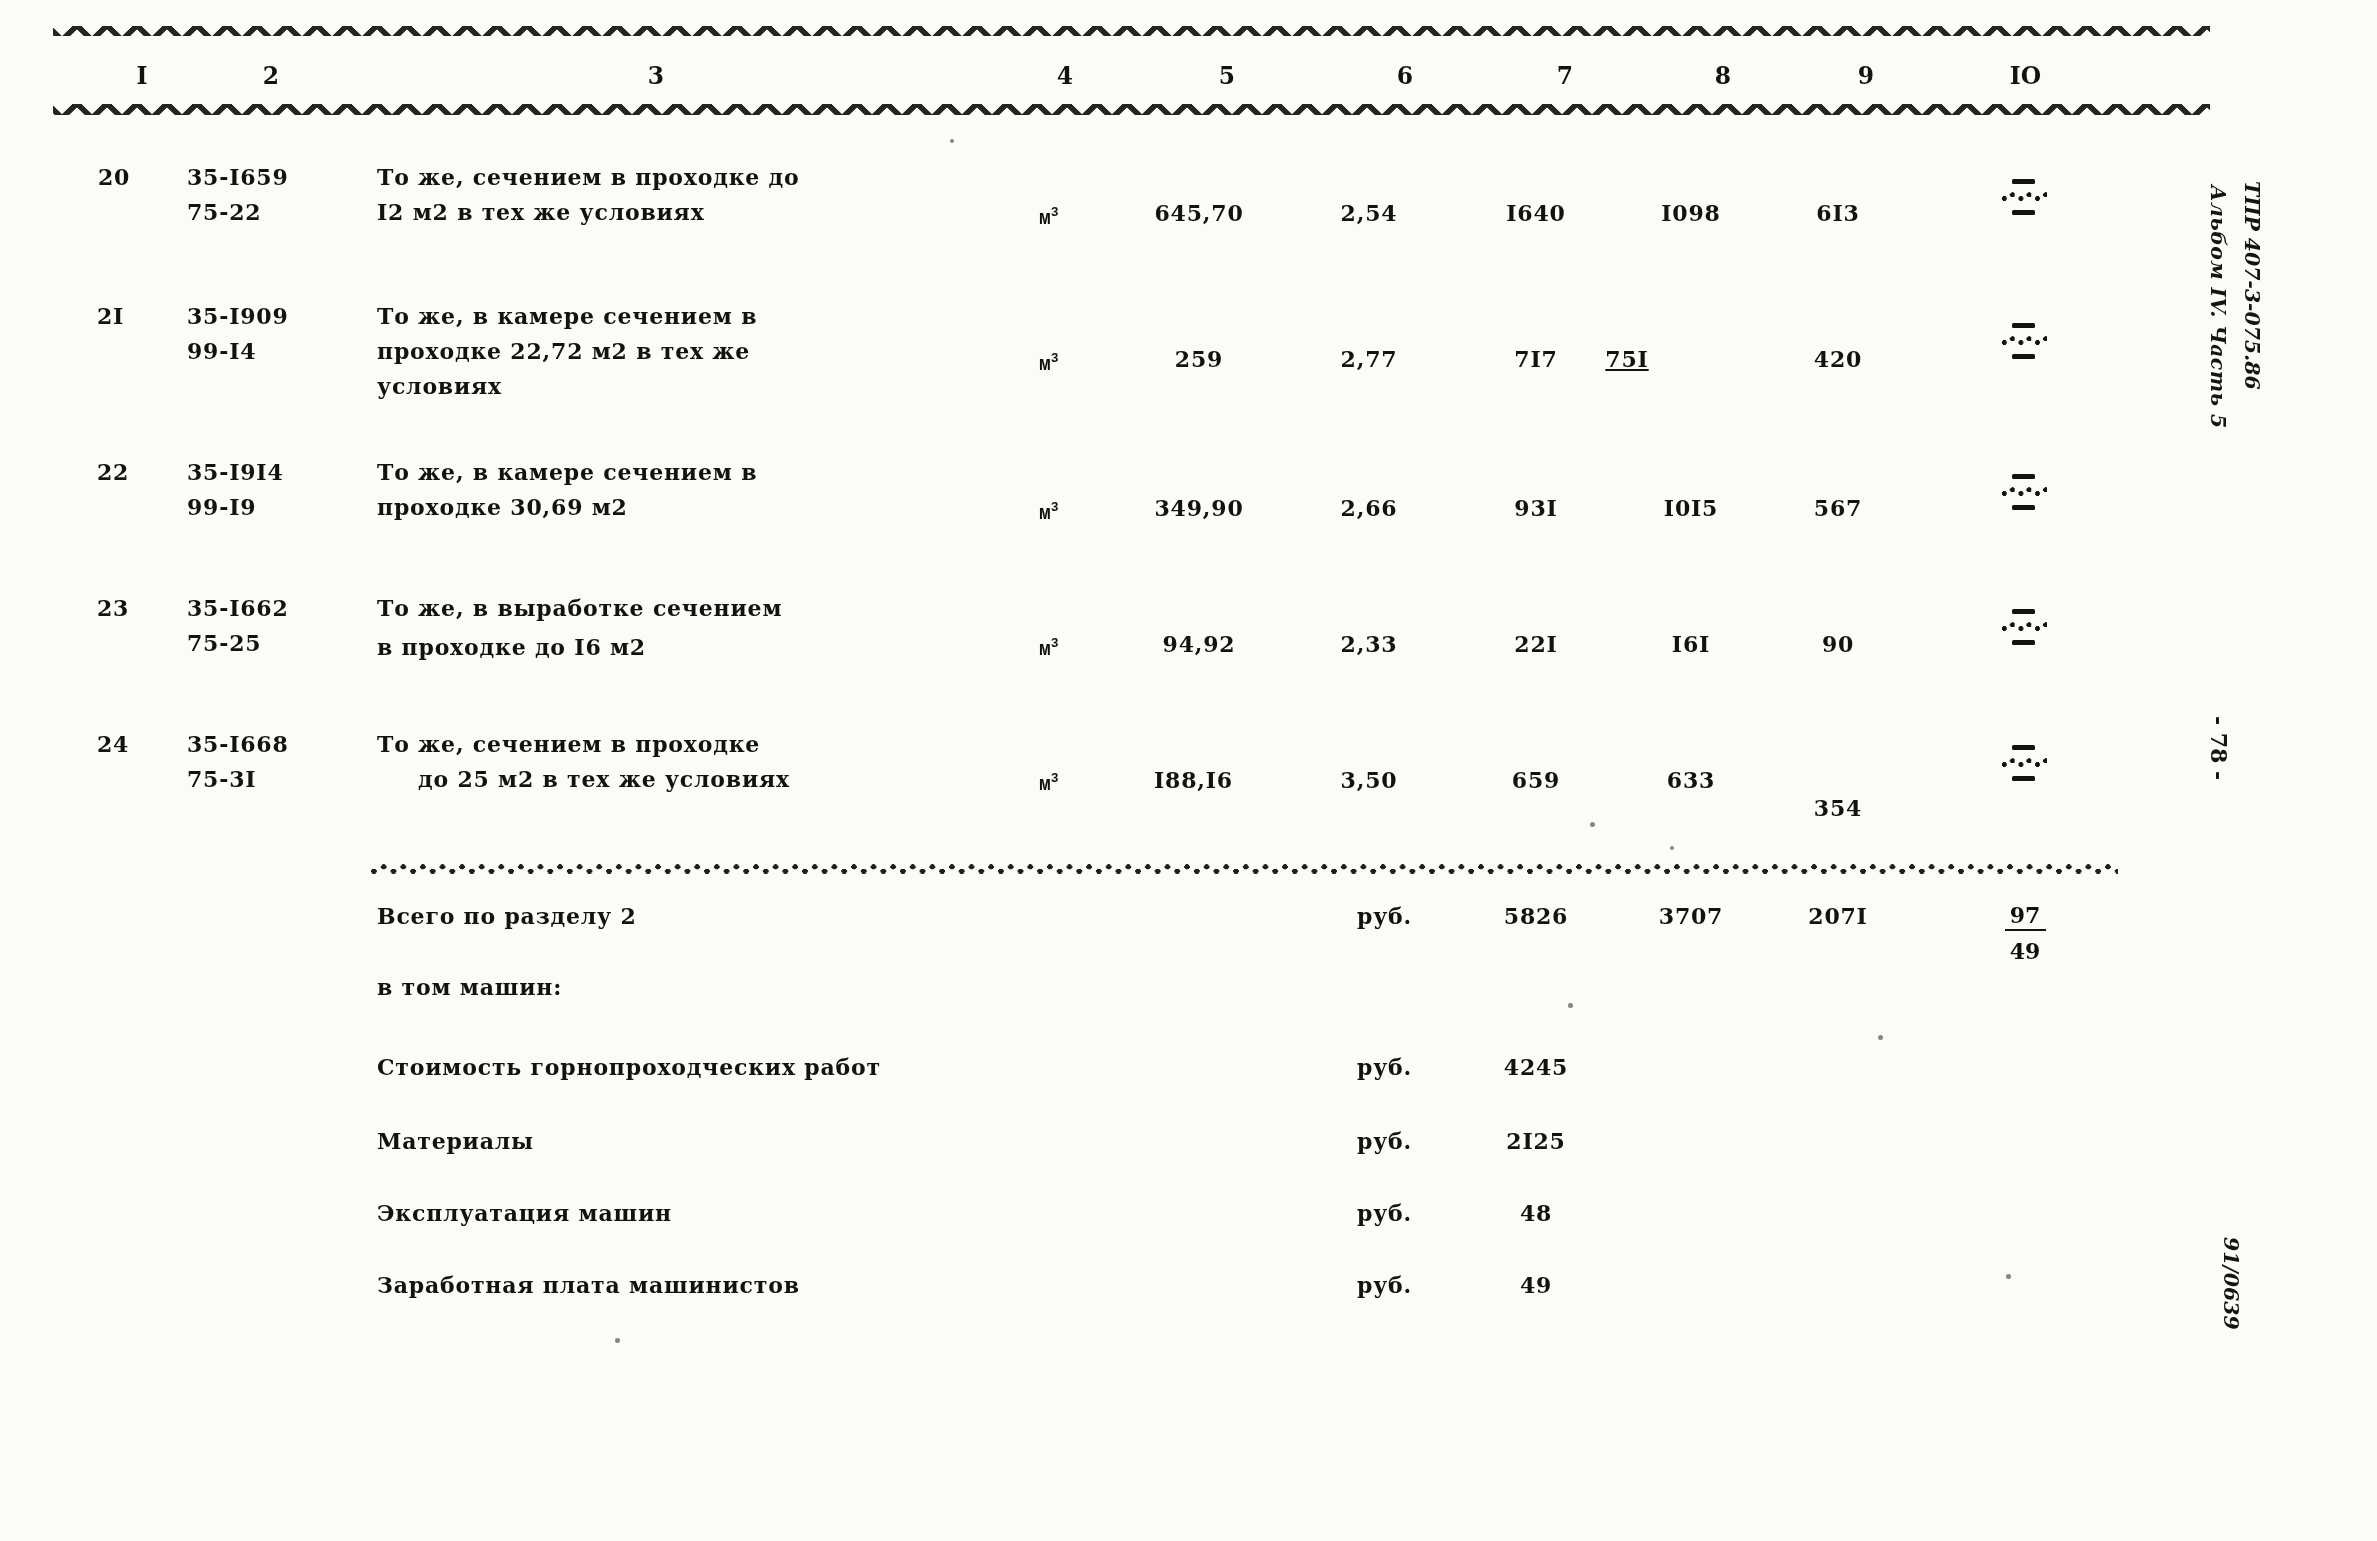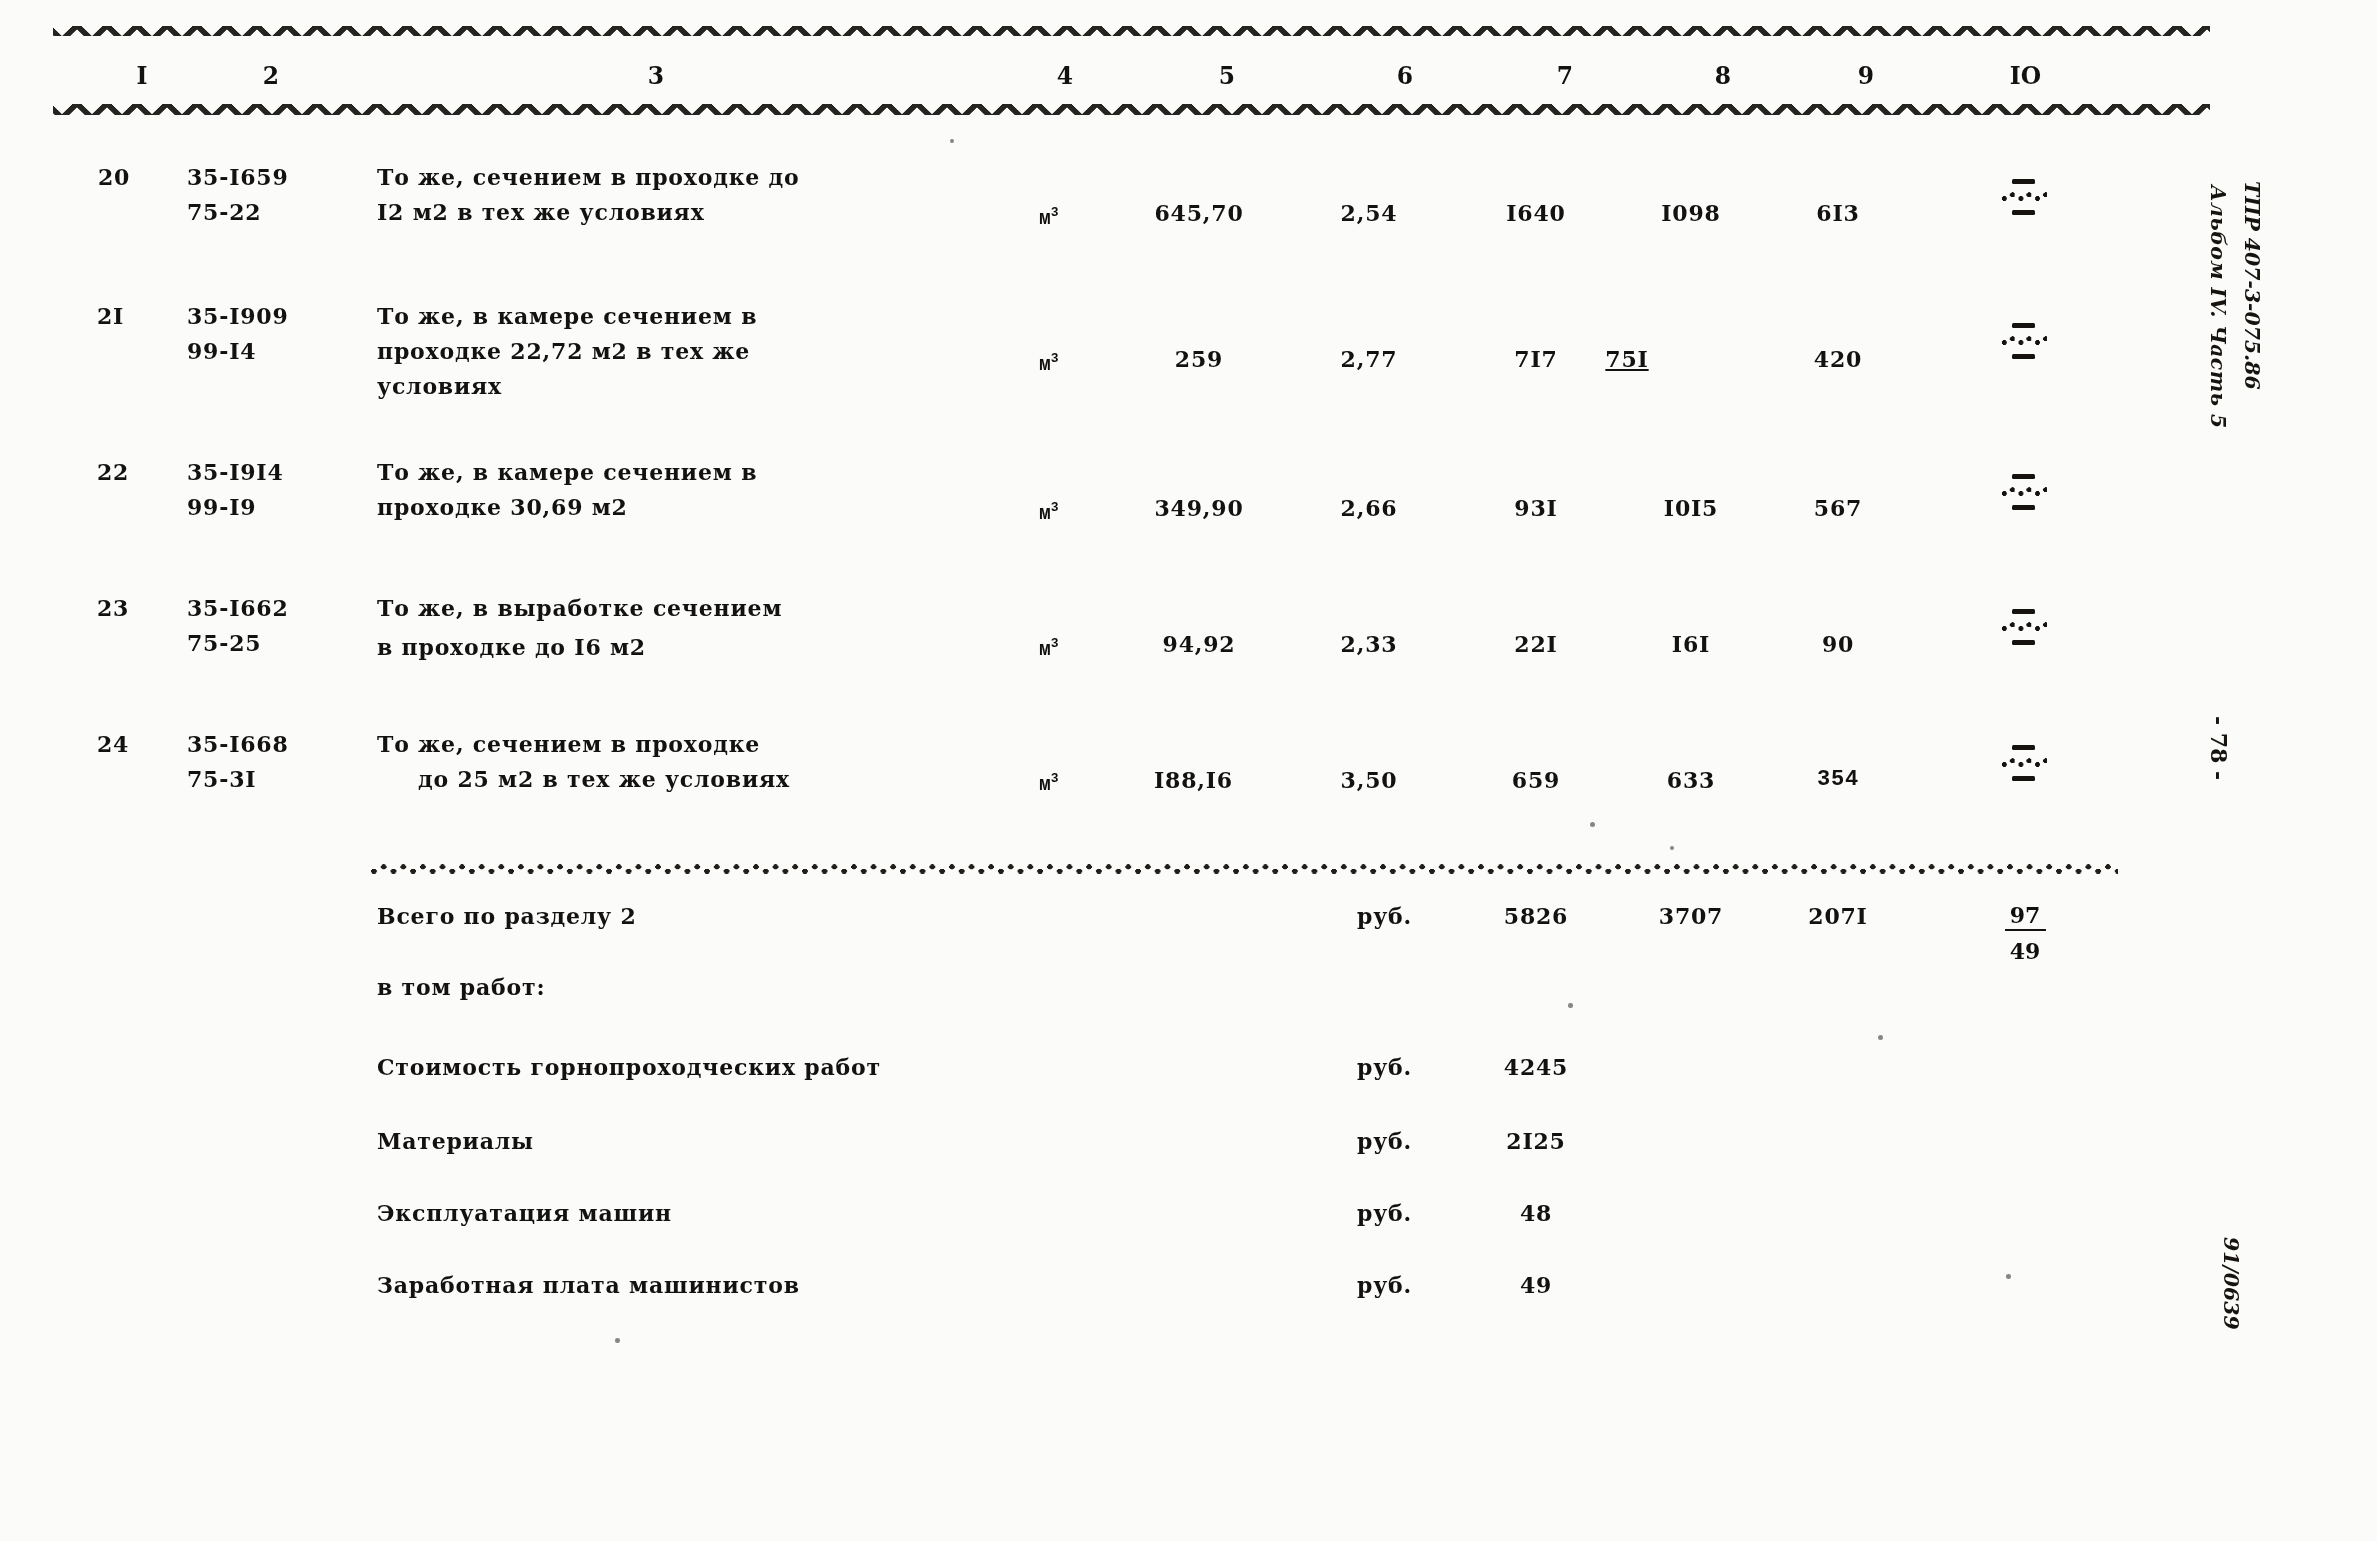--- a/index.html
+++ b/index.html
@@ -255,21 +255,21 @@
     <div class="tw" style="left:97px; top:733px;">24</div>
     <div class="tw" style="left:187px; top:733px;">35-I668</div>
     <div class="tw" style="left:187px; top:768px;">75-3I</div>
     <div class="tw" style="left:377px; top:733px;">То же, сечением в проходке</div>
     <div class="tw" style="left:377px; top:768px;margin-left:41px;">до 25 м2 в тех же условиях</div>
     <div class="unit" style="left:1039px; top:771px;"><span>м</span><sup>3</sup></div>
     <div class="tw num" style="left:1124px; top:769px; width:139px;">I88,I6</div>
     <div class="tw num" style="left:1316px; top:769px; width:106px;">3,50</div>
     <div class="tw num" style="left:1489px; top:769px; width:94px;">659</div>
     <div class="tw num" style="left:1644px; top:769px; width:94px;">633</div>
-    <div class="tw num" style="left:1791px; top:769px; width:94px;font-family:Liberation Mono, monospace;">354</div>
+    <div class="tw num" style="left:1791px; top:797px; width:94px;">354</div>
     <div class="dashfrac" style="left:1994px; top:745px;">
       <span class="top"></span>
       <span class="mid"></span>
       <span class="bot"></span>
     </div>
   </div>
 
   <div class="wavy" style="left:369px; top:863px; width:1749px;"></div>
 
   <div>
@@ -277,21 +277,21 @@
     <div class="tw" style="left:1357px; top:905px;">руб.</div>
     <div class="tw num" style="left:1489px; top:905px; width:94px;">5826</div>
     <div class="tw num" style="left:1644px; top:905px; width:94px;">3707</div>
     <div class="tw num" style="left:1791px; top:905px; width:94px;">207I</div>
     <div class="numfrac" style="left:1991px; top:902px;">
       <span class="n1">97</span>
       <span class="n2">49</span>
     </div>
   </div>
 
-  <div class="tw" style="left:377px; top:976px;">в том работ:</div>
+  <div class="tw" style="left:377px; top:976px;">в том машин:</div>
 
   <div>
     <div class="tw" style="left:377px; top:1056px;">Стоимость горнопроходческих работ</div>
     <div class="tw" style="left:1357px; top:1056px;">руб.</div>
     <div class="tw num" style="left:1489px; top:1056px; width:94px;">4245</div>
   </div>
 
   <div>
     <div class="tw" style="left:377px; top:1130px;">Материалы</div>
     <div class="tw" style="left:1357px; top:1130px;">руб.</div>

